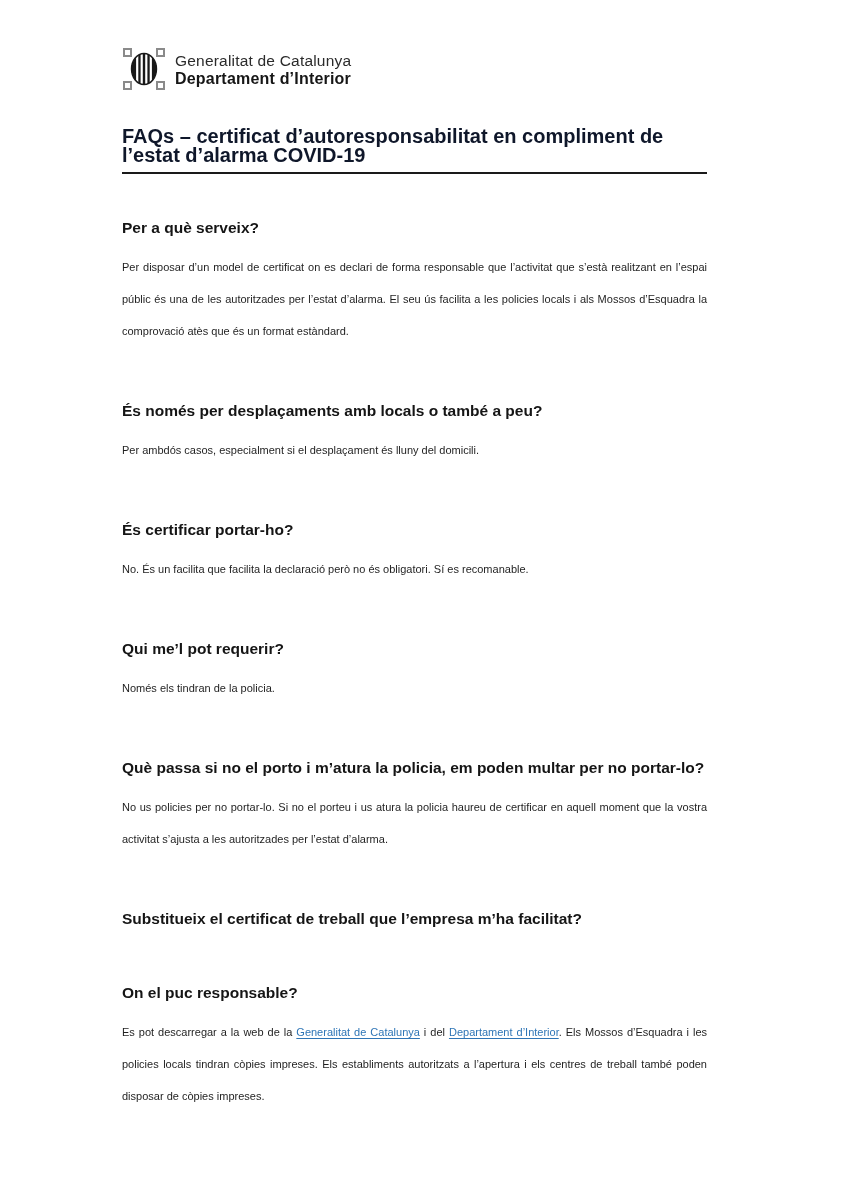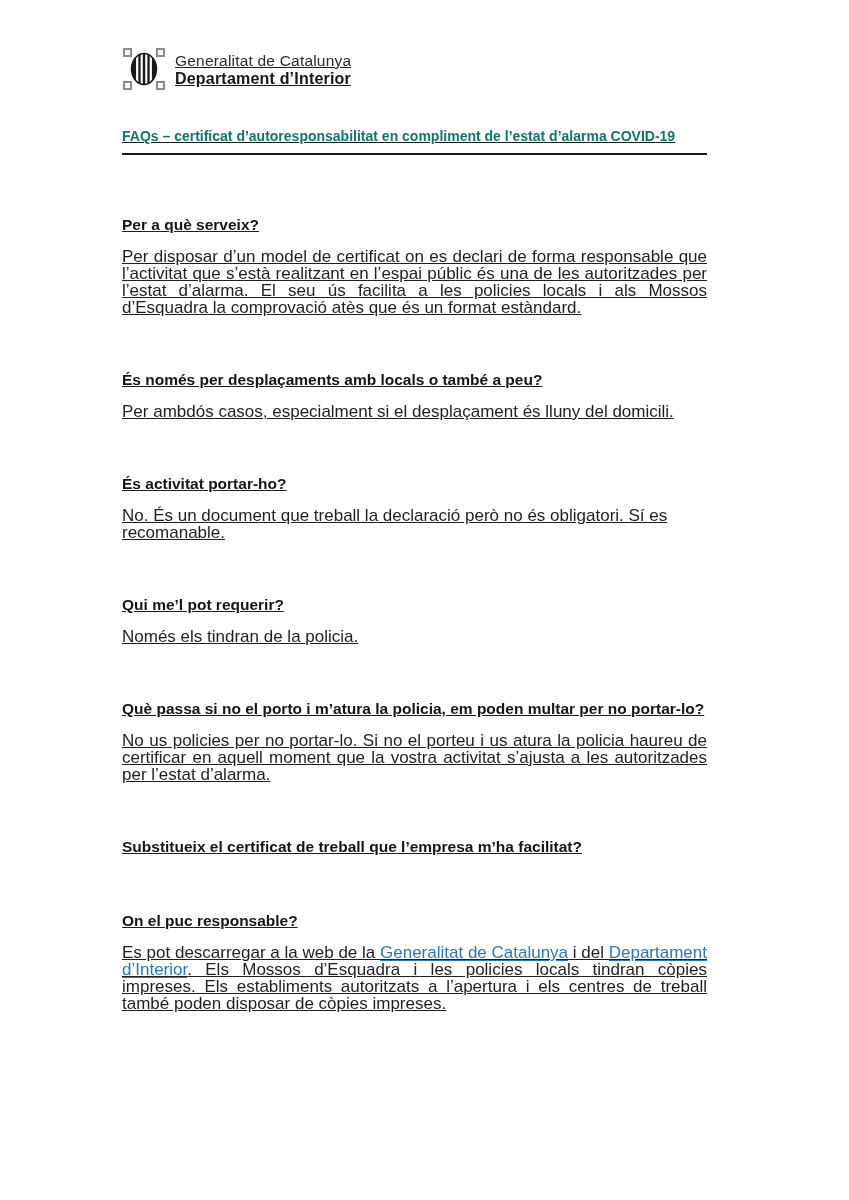--- a/index.html
+++ b/index.html
@@ -10,21 +10,20 @@
     font-family: "Liberation Sans", sans-serif;
     color: #1f1f1f;
     position: relative;
     overflow: hidden;
   }
   .page {
     width: 825px;
     height: 1200px;
     background: #ffffff;
     padding: 47px 118px 0 122px;
-    text-decoration: underline;
   }
   
   .doc-header {
     display: flex;
     align-items: flex-start;
     gap: 9px;
   }
   .logo-emblem { flex: 0 0 auto; }
   .logo-text { padding-top: 5px; }
   .org-name {
@@ -36,41 +35,41 @@
   .dept-name {
     font-size: 16px;
     line-height: 18px;
     font-weight: bold;
     color: #161616;
     letter-spacing: 0.2px;
   }
   
   .doc-title {
     margin-top: 32px;
-    font-size: 14px;
+    font-size: 20px;
     font-weight: bold;
-    color: #0f766e;
+    color: #0f172a;
     line-height: 19px;
     padding-bottom: 7px;
     border-bottom: 2.5px solid #1a1a1a;
   }
   
   .faq-list { display: block; }
   .faq { margin-top: 54px; }
-  .faq:first-child { margin-top: 60px; }
+  .faq:first-child { margin-top: 44px; }
   .faq h2 {
     font-size: 15.5px;
     font-weight: bold;
     color: #151515;
     line-height: 20px;
     margin-bottom: 13px;
   }
   .faq p {
-    font-size: 17px;
-    line-height: 17px;
+    font-size: 11px;
+    line-height: 32px;
     text-align: justify;
     color: #1f1f1f;
   }
   .faq p.single { text-align: left; }
   a.doclink {
     color: #2e75b6;
     text-decoration: underline;
     text-underline-offset: 2px;
   }
 </style>
@@ -119,22 +118,22 @@
       <h2>Per a què serveix?</h2>
       <p>Per disposar d’un model de certificat on es declari de forma responsable que l’activitat que s’està realitzant en l’espai públic és una de les autoritzades per l’estat d’alarma. El seu ús facilita a les policies locals i als Mossos d’Esquadra la comprovació atès que és un format estàndard.</p>
     </section>
 
     <section class="faq">
       <h2>És només per desplaçaments amb locals o també a peu?</h2>
       <p class="single">Per ambdós casos, especialment si el desplaçament és lluny del domicili.</p>
     </section>
 
     <section class="faq">
-      <h2>És activitat portar-ho?</h2>
-      <p class="single">No. És un document que treball la declaració però no és obligatori. Sí es recomanable.</p>
+      <h2>És certificar portar-ho?</h2>
+      <p class="single">No. És un facilita que facilita la declaració però no és obligatori. Sí es recomanable.</p>
     </section>
 
     <section class="faq">
       <h2>Qui me’l pot requerir?</h2>
       <p class="single">Només els tindran de la policia.</p>
     </section>
 
     <section class="faq">
       <h2>Què passa si no el porto i m’atura la policia, em poden multar per no portar-lo?</h2>
       <p>No us policies per no portar-lo. Si no el porteu i us atura la policia haureu de certificar en aquell moment que la vostra activitat s’ajusta a les autoritzades per l’estat d’alarma.</p>

